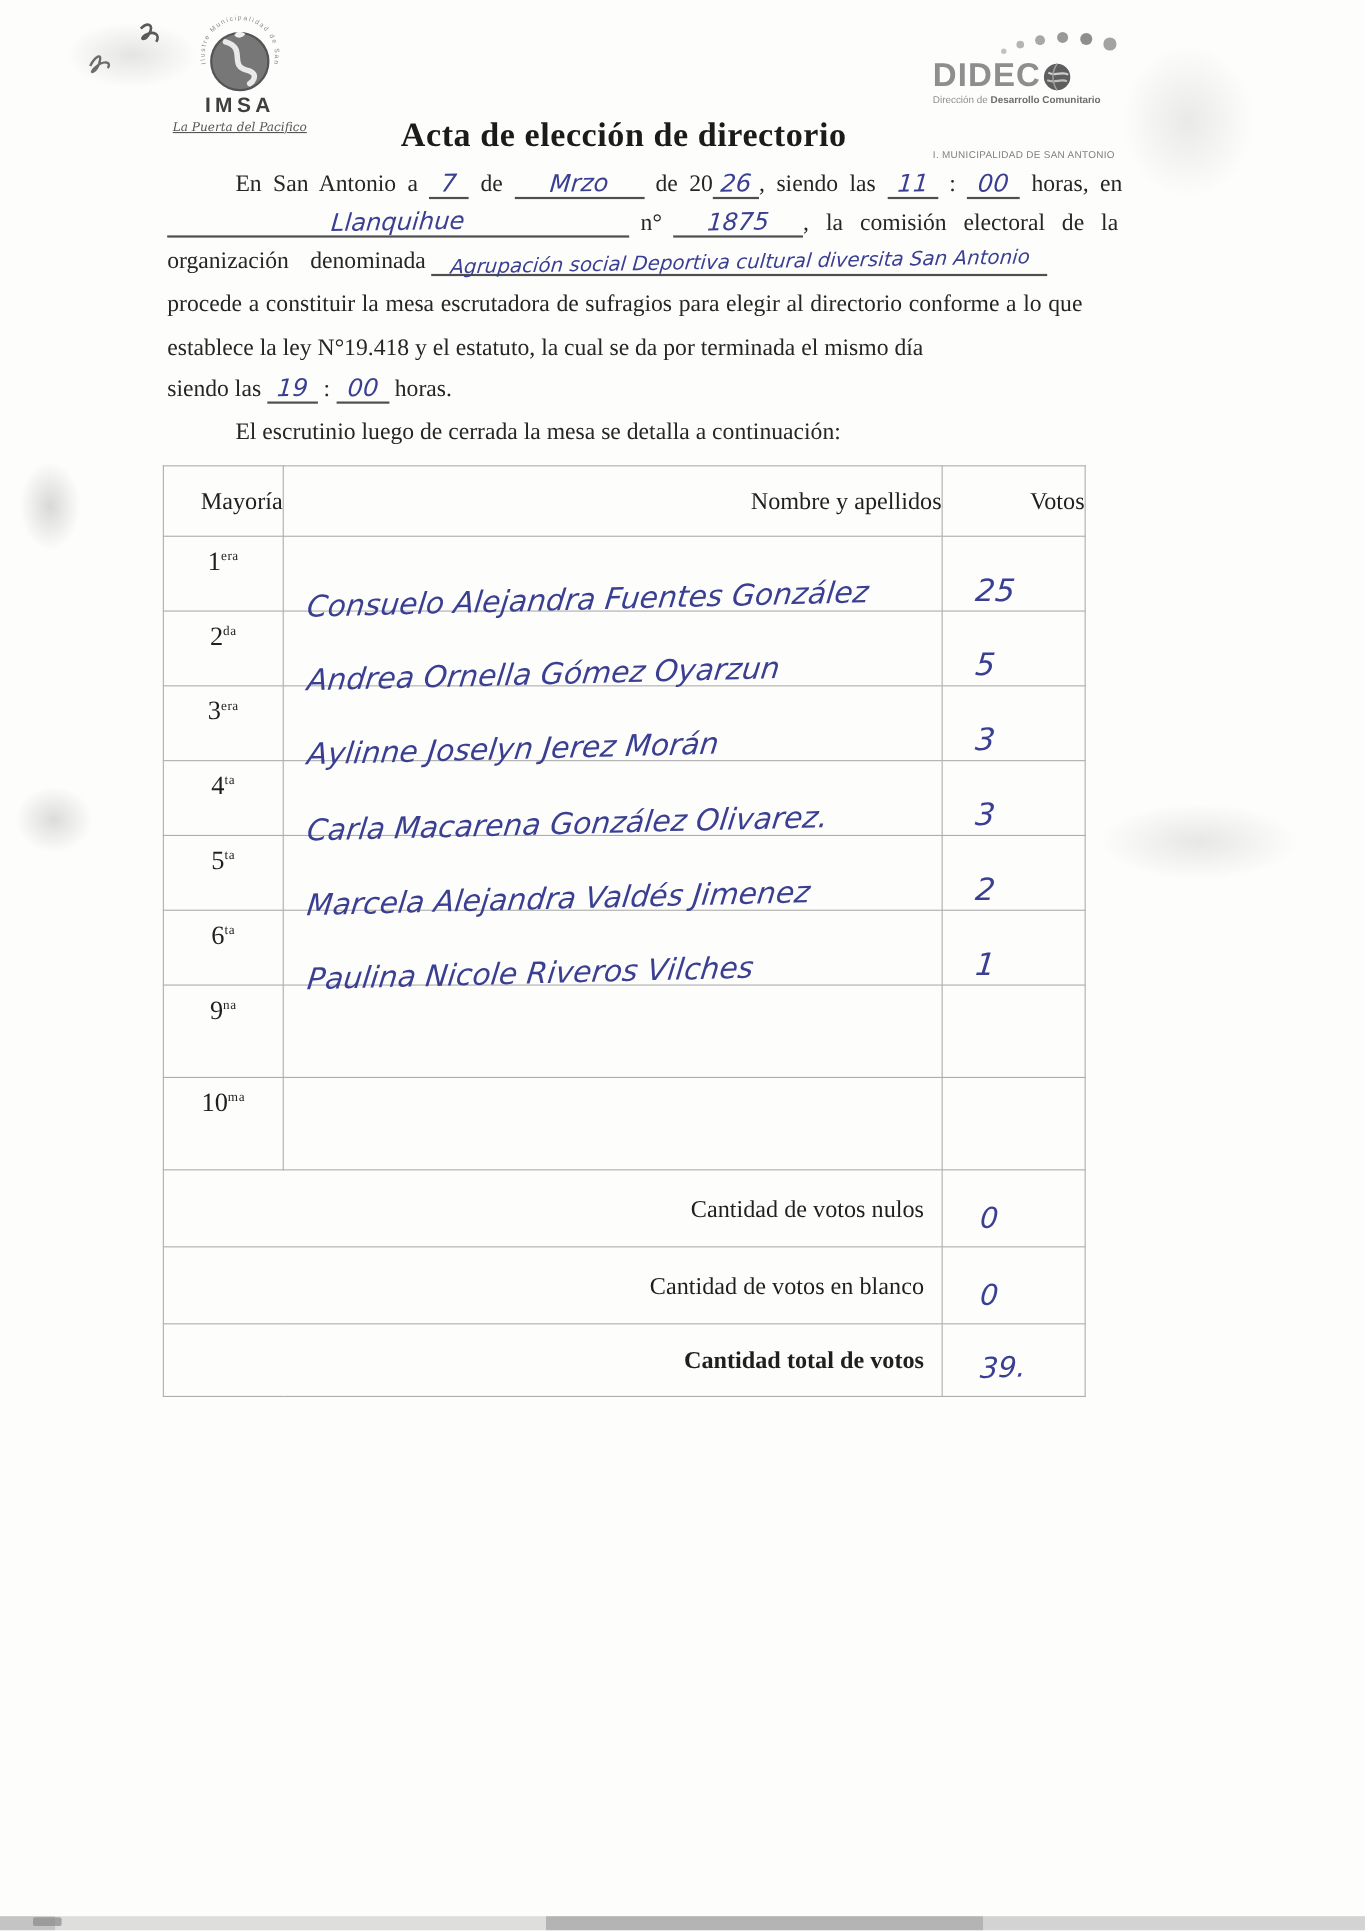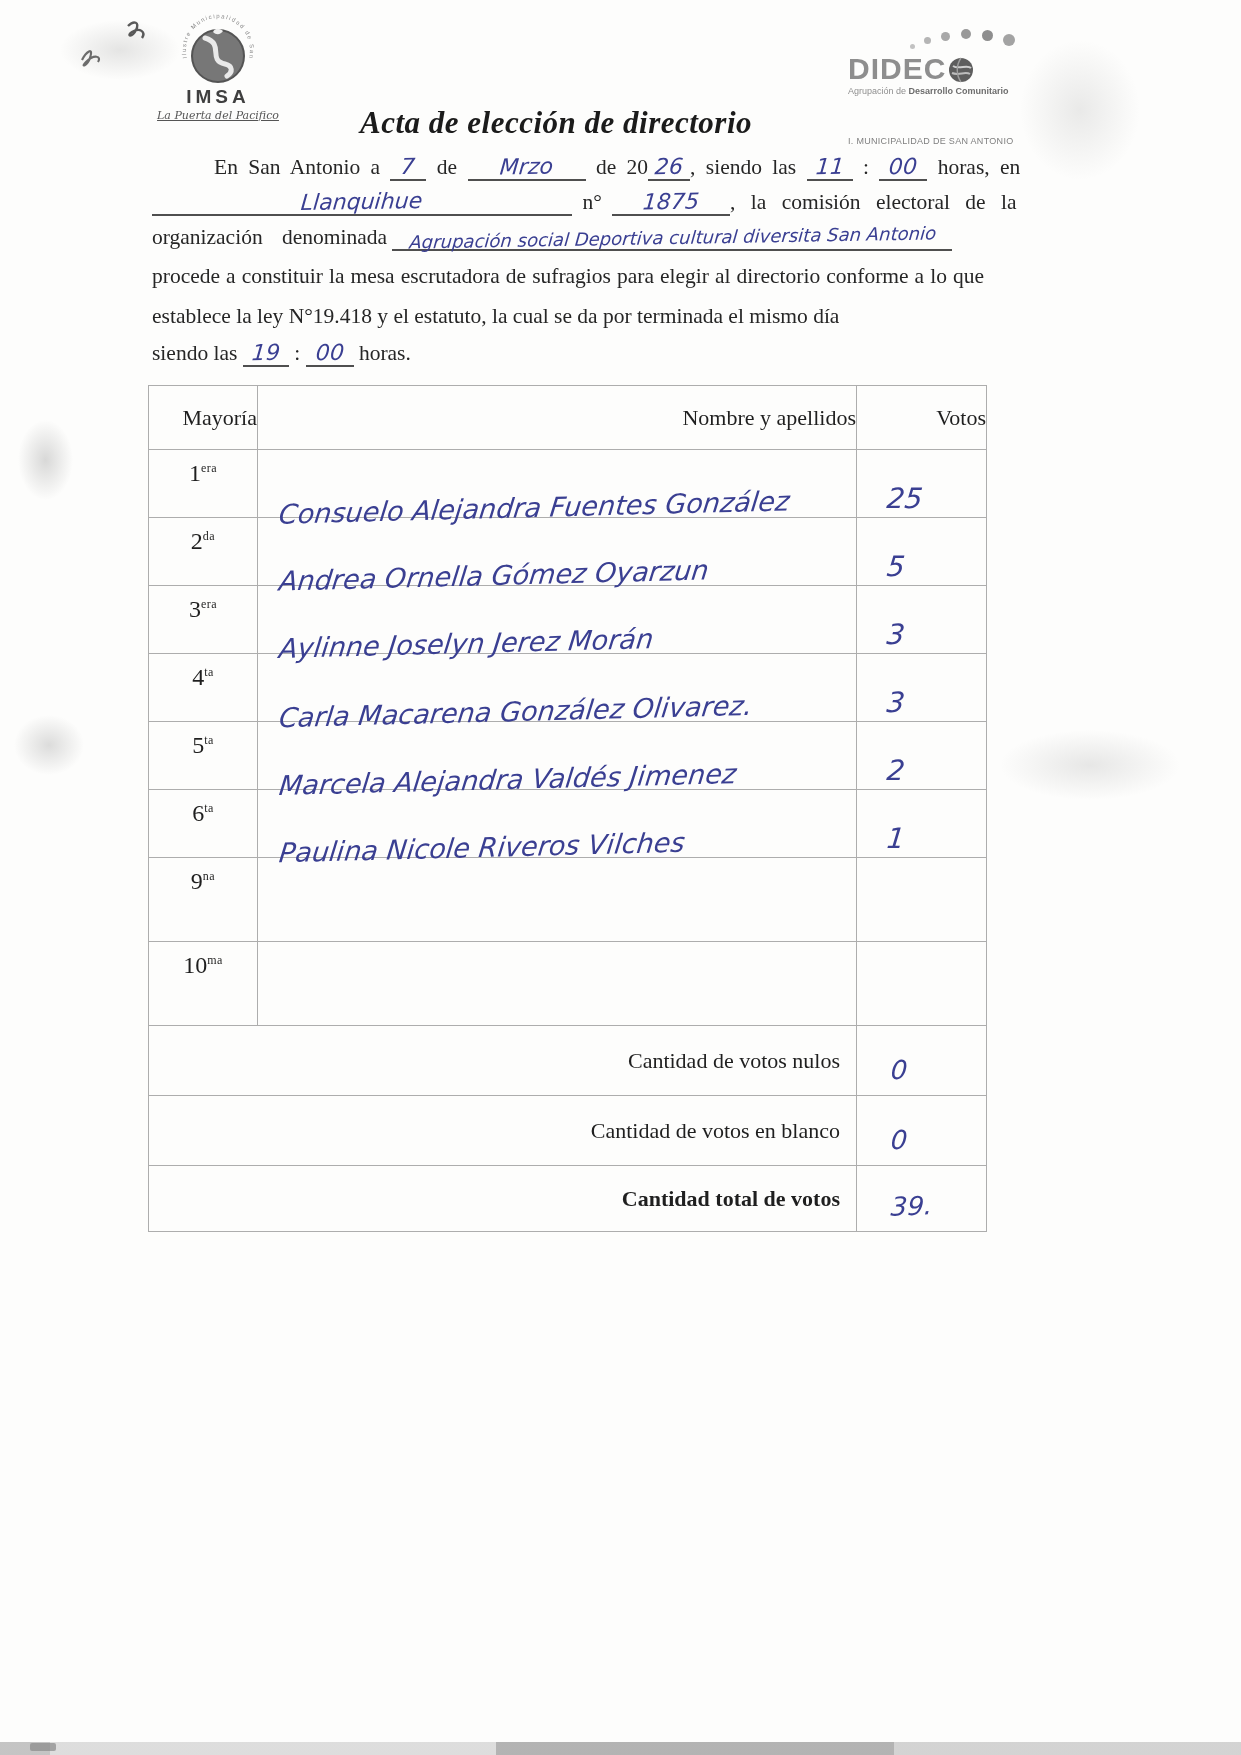--- a/index.html
+++ b/index.html
@@ -51,22 +51,22 @@
   .dideco-dots i:nth-child(4){left:51px;top:1px;width:10px;height:10px;background:#999;}
   .dideco-dots i:nth-child(5){left:72px;top:2px;width:11px;height:11px;background:#8e8e8e;}
   .dideco-dots i:nth-child(6){left:93px;top:6px;width:12px;height:12px;background:#a3a3a3;}
   .dideco-wordline{display:flex;align-items:center;}
   .dideco-word{font-size:30px;font-weight:700;letter-spacing:1px;color:#8e8e8e;line-height:1;}
   .dideco-globe{margin-left:1px;margin-top:2px;}
   .dideco-sub1{font-size:9px;color:#8f8f8f;margin-top:2px;}
   .dideco-sub1 b{color:#6d6d6d;}
   .dideco-sub2{font-size:9px;color:#7f7f7f;letter-spacing:.3px;margin-top:40px;}
   .title{
-    position:absolute;left:141px;top:84px;width:830px;
-    text-align:center;font-size:31px;color:#1b1b1b;letter-spacing:.5px;font-style:italic;
+    position:absolute;left:152px;top:84px;width:830px;
+    text-align:center;font-size:31px;color:#1b1b1b;letter-spacing:.5px;
   }
 
   
   .content{width:832px;margin-left:152px;position:relative;}
   .iline{font-size:21.5px;line-height:35px;color:#262626;white-space:nowrap;}
   .indent{padding-left:62px;}
   .sp{word-spacing:5px;}
   .blank{
     display:inline-block;border-bottom:2px solid var(--blankline);
     text-align:center;height:26px;vertical-align:baseline;line-height:24px;
@@ -161,21 +161,21 @@
         </div>
       <div class="dideco-wordline">
         <span class="dideco-word">DIDEC</span>
         <svg class="dideco-globe" width="28" height="28" viewBox="0 0 28 28">
           <circle cx="14" cy="14" r="12" fill="#5e5e5e"></circle>
           <path d="M6,10 C12,14 20,8 24,12" stroke="#cfcfcf" stroke-width="2" fill="none"></path>
           <path d="M5,17 C12,20 18,15 23,18" stroke="#bdbdbd" stroke-width="2" fill="none"></path>
           <path d="M14,2 C9,9 9,19 14,26" stroke="#9f9f9f" stroke-width="1.4" fill="none"></path>
         </svg>
       </div>
-      <div class="dideco-sub1"><span>Agrupación de </span><b>Desarrollo Comunitario</b></div>
+      <div class="dideco-sub1"><span>Dirección de </span><b>Desarrollo Comunitario</b></div>
       <div class="dideco-sub2">I. MUNICIPALIDAD DE SAN ANTONIO</div>
     </div>
 
     <h1 class="title">Acta de elección de directorio</h1>
   </div>
 
   <div class="content">
     <div class="iline indent sp">
       <span>En San Antonio a</span>
       <span class="blank w-day"><span class="hand fill">7</span></span>
@@ -197,20 +197,21 @@
       <span class="blank w-org"><span class="hand" style="font-size:18px;white-space:nowrap;">Agrupación social Deportiva cultural diversita San Antonio</span></span>
     </div>
     <div class="body-par">procede a constituir la mesa escrutadora de sufragios para elegir al directorio conforme a lo que establece la ley N°19.418 y el estatuto, la cual se da por terminada el mismo día</div>
     <div class="iline">
       <span>siendo las</span>
       <span class="blank w-hh"><span class="hand fill">19</span></span>
       <span>:</span>
       <span class="blank w-mm"><span class="hand fill">00</span></span>
       <span>horas.</span>
     </div>
+    <div class="scrutiny">El escrutinio luego de cerrada la mesa se detalla a continuación:</div>
   </div>
 
   <table>
     <colgroup>
         <col class="c1">
         <col class="c2">
         <col class="c3">
       </colgroup>
     <thead>
       <tr>

